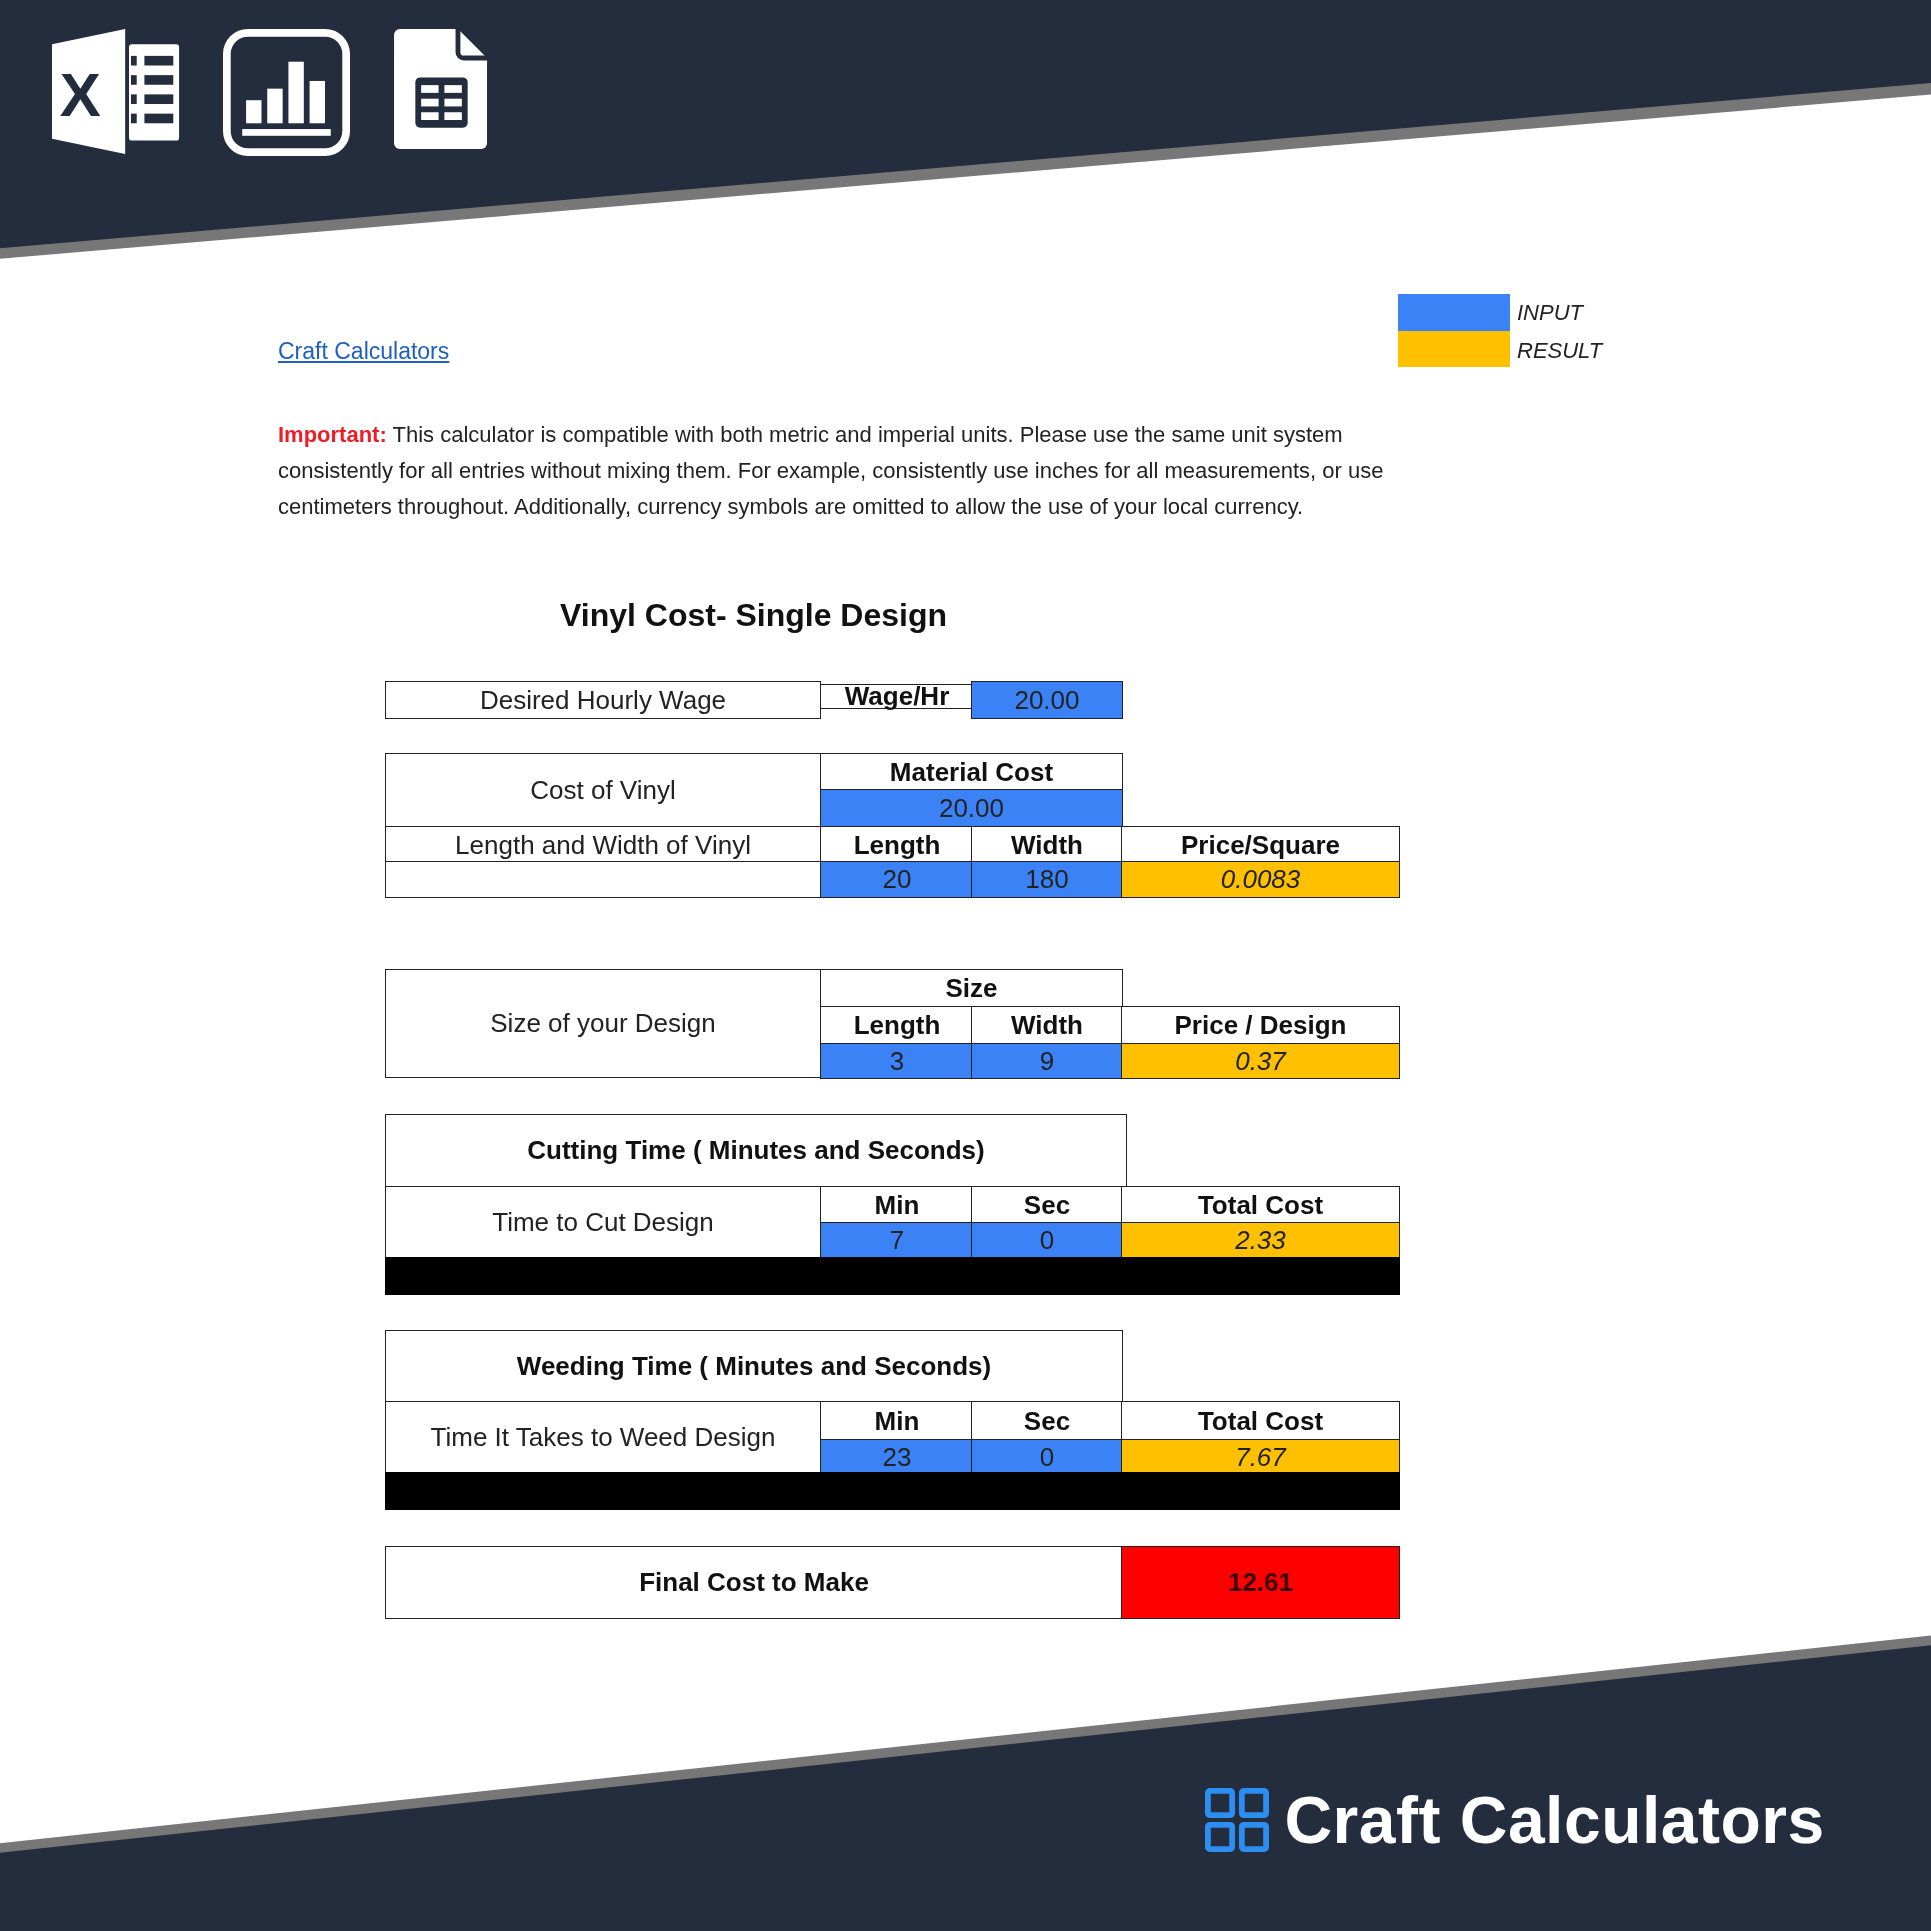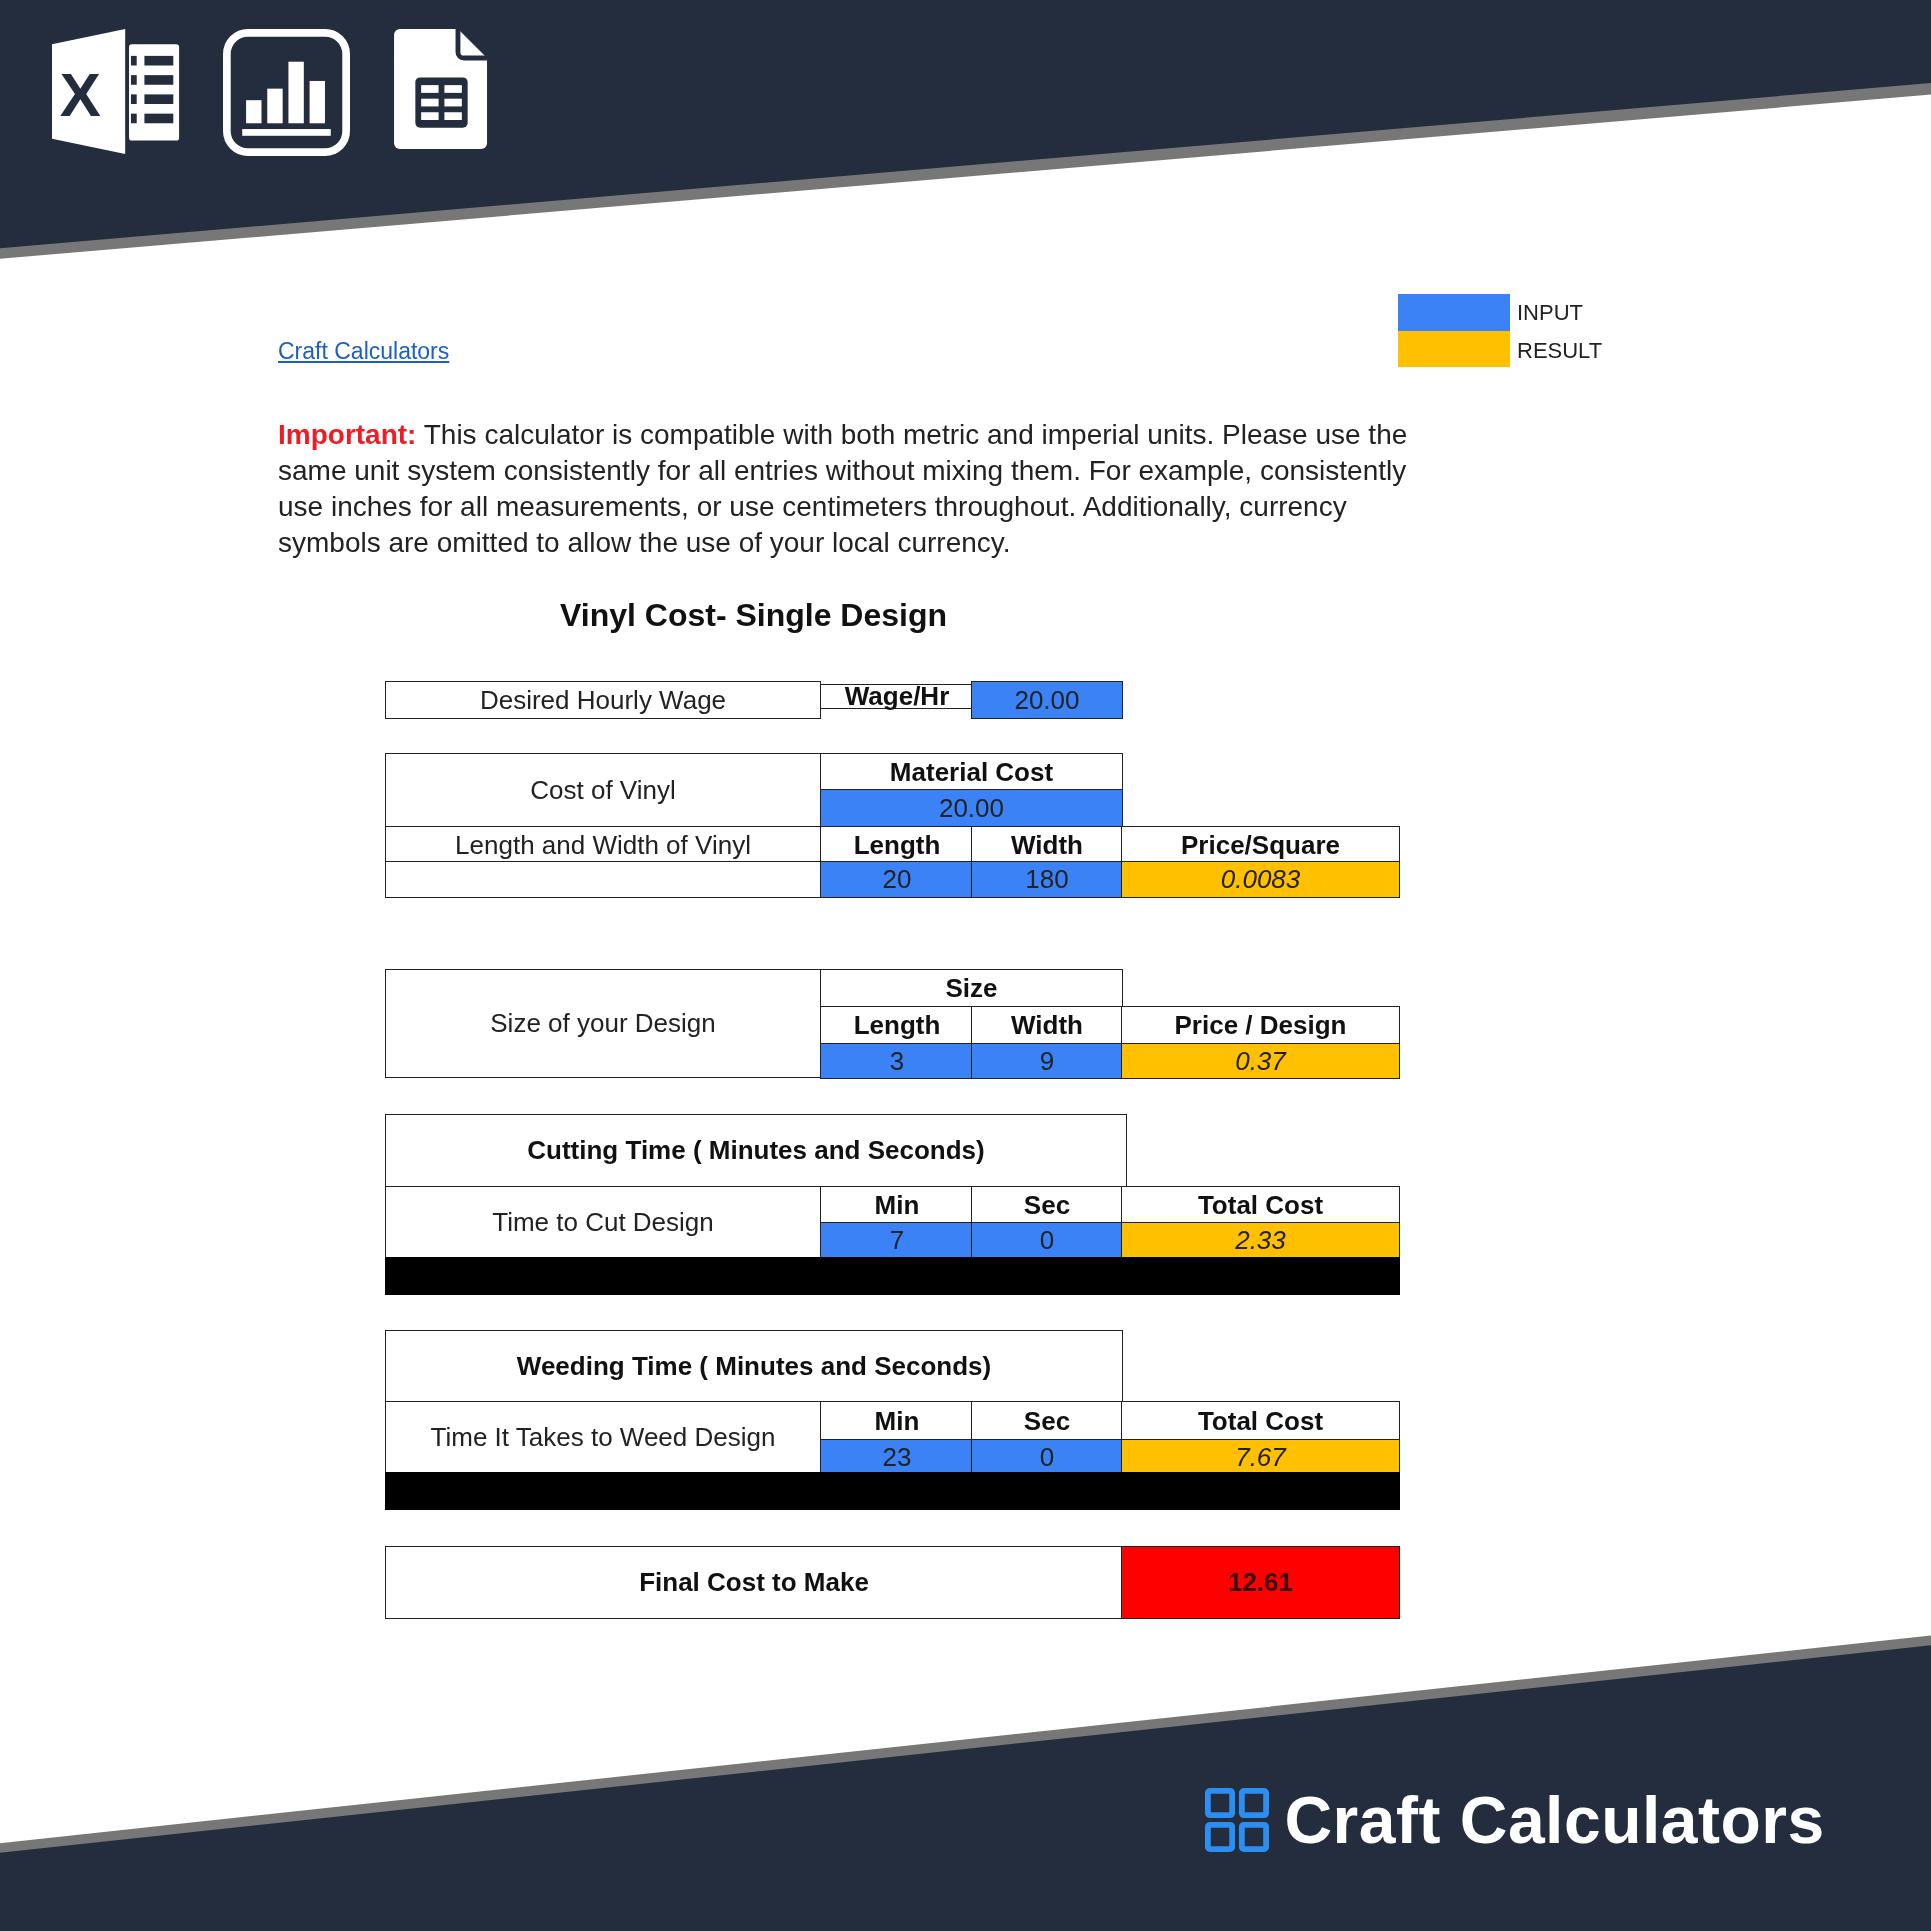--- a/index.html
+++ b/index.html
@@ -2,22 +2,22 @@
 <html><head>
 <meta charset="utf-8">
 <style>
   html, body { margin:0; padding:0; }
   body { width:1931px; height:1931px; position:relative; overflow:hidden; background:#ffffff;
          font-family:"Liberation Sans", "DejaVu Sans", sans-serif; color:#1a1a1a; }
   .bg-svg { position:absolute; left:0; top:0; width:1931px; height:1931px; }
   .icon { position:absolute; }
   .link { position:absolute; left:278px; top:338px; font-size:23px; color:#1f5fbf; text-decoration:underline; cursor:pointer; }
   .legend-swatch { position:absolute; left:1398px; width:112px; }
-  .legend-label { position:absolute; left:1517px; font-size:22px; color:#222; }
-  .notice { position:absolute; left:278px; top:417px; width:1139px; font-size:28px; line-height:36px; color:#222; }
+  .legend-label { position:absolute; left:1517px; font-size:22px; color:#222;font-style:italic; }
+  .notice { position:absolute; left:278px; top:417px; width:1139px; font-size:22px; line-height:36px; color:#222; }
   .notice .imp { color:#ee1c25; font-weight:bold; }
   .title { position:absolute; left:385px; width:737px; top:597px; text-align:center; font-size:32px; font-weight:bold; color:#111; }
   .cell { position:absolute; box-sizing:border-box; border:1.9px solid #222; display:flex; align-items:center; justify-content:center;
           font-size:26px; color:#222; background:#fff; }
   .cell.b { font-weight:bold; color:#111; }
   .in { background:#3b82f6; }
   .res { background:#ffc000;font-style:italic; }
   .red { background:#ff0000; color:#3a0000; font-weight:bold; }
   .black { background:#000; border-color:#000; }
   .brand { position:absolute; left:1205px; top:1782px; display:flex; align-items:center; gap:15.4px; }

